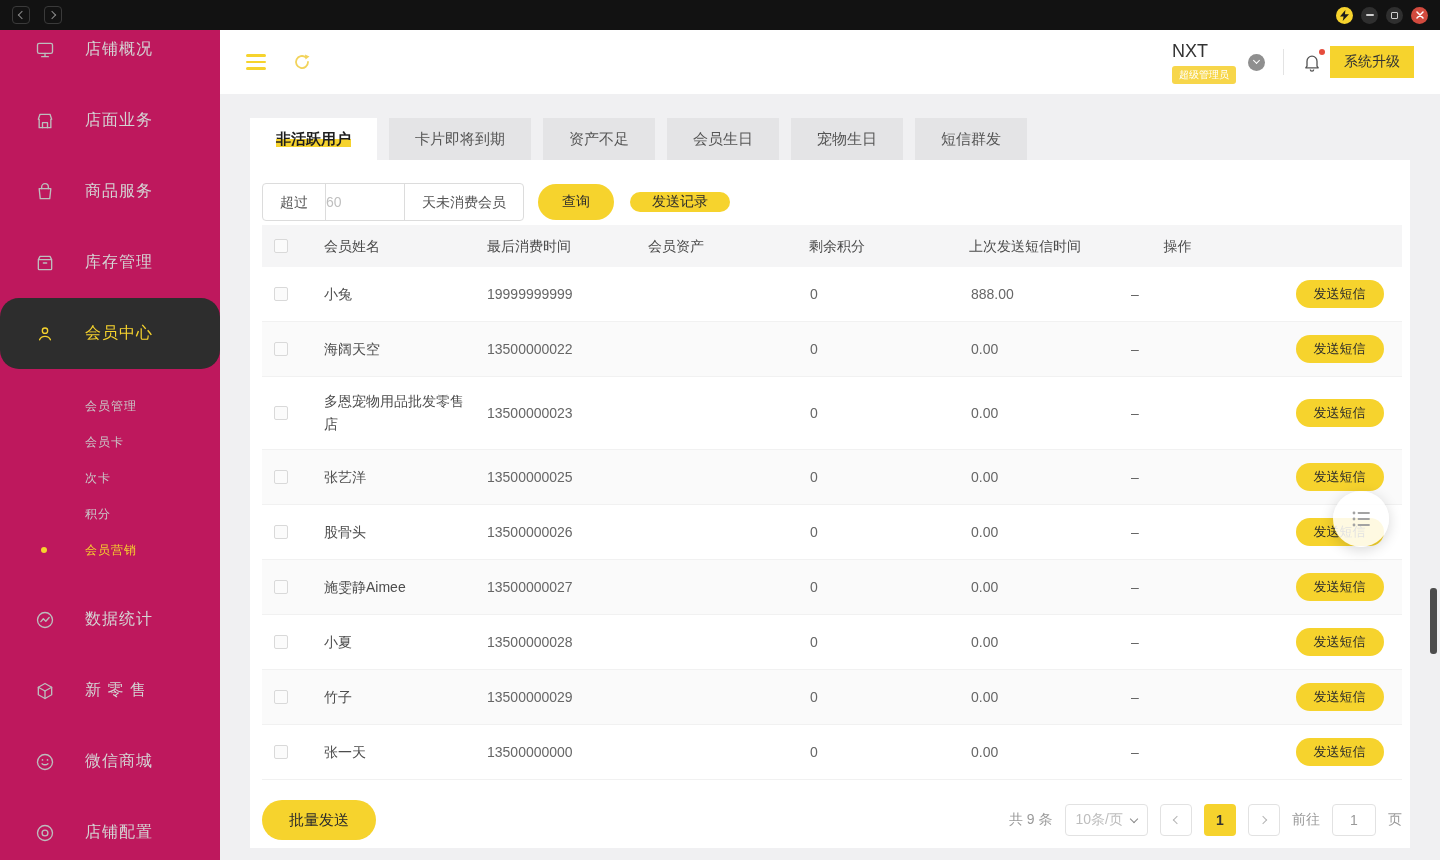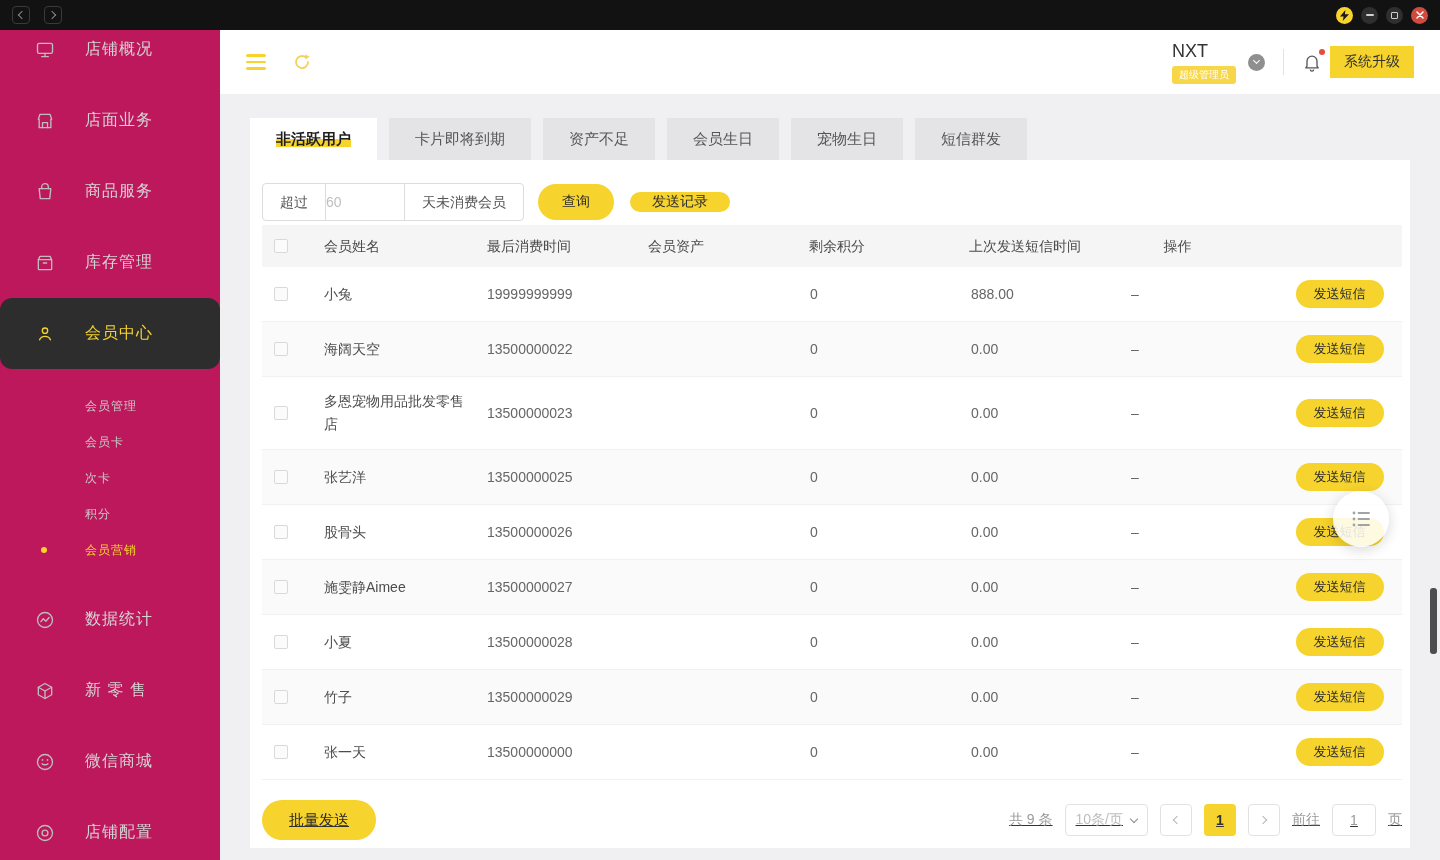--- a/index.html
+++ b/index.html
@@ -20,21 +20,21 @@
   .win-dark { background:#2f2f2f; }
   .win-close { background:#d24a3e; }
   .glyph-minus { width:8px; height:2px; background:#cfcfcf; border-radius:1px; }
   .glyph-square { width:7px; height:7px; border:1.5px solid #cfcfcf; border-radius:1px; }
 
   
   .sidebar { position:absolute; left:0; top:8px; width:220px; height:860px; background:#be185d; z-index:10; padding-top:6px; }
   .side-item { height:71px; display:flex; align-items:center; padding-left:35px; cursor:pointer; }
   .side-item .icn { width:20px; height:20px; margin-right:30px; flex:none; }
   .side-item .lbl { font-size:16px; color:#d4d4d4; letter-spacing:1px; }
-  .side-item.active { background:#2d2d2d; border-radius:12px; }
+  .side-item.active { background:#2d2d2d; border-radius:19px; }
   .side-item.active .lbl { color:#f6d32d; }
   .icn svg { width:20px; height:20px; stroke:#bdbdbd; fill:none; stroke-width:1.6; stroke-linecap:round; stroke-linejoin:round; }
   .side-item.active .icn svg { stroke:#f6d32d; }
   .submenu { margin-top:19px; margin-bottom:16px; }
   .sub-item { height:36px; display:flex; align-items:center; padding-left:85px; cursor:pointer; position:relative; }
   .sub-item .lbl { font-size:12px; color:#c9c9c9; letter-spacing:1px; }
   .sub-item.active .lbl { color:#f6d32d; }
   .sub-item.active .dot { position:absolute; left:41px; width:6px; height:6px; border-radius:50%; background:#f6d32d; }
 
   
@@ -89,21 +89,21 @@
   .c3 { width:161px; color:#666; }
   .c4 { width:161px; color:#666; }
   .c5 { width:160px; color:#666; }
   .c6 { width:150px; color:#666; }
   .c7 { width:117px; text-align:center; }
   .th-row .c1, .th-row .c2, .th-row .c3, .th-row .c4, .th-row .c5, .th-row .c6 { color:#4a4a4a; }
   .checkbox { width:14px; height:14px; border:1px solid #d9d9d9; border-radius:2px; background:#fbfbfb; cursor:pointer; display:inline-block; }
   .btn-sms { height:28px; padding:0 18px; border-radius:14px; font-size:13px; }
 
   
-  .table-footer { display:flex; align-items:center; margin-top:20px; height:40px;text-decoration:underline; }
+  .table-footer { display:flex; align-items:center; margin-top:20px; height:40px; }
   .btn-batch { height:40px; padding:0 27px; border-radius:20px; font-size:15px; }
   .pager { margin-left:auto; display:flex; align-items:center; gap:12px; color:#9a9a9a; font-size:14px; }
   .page-size { height:32px; border:1px solid #e2e2e2; border-radius:4px; display:flex; align-items:center;
     padding:0 10px; gap:8px; color:#bdbdbd; cursor:pointer; background:#fff; }
   .pg-btn { width:32px; height:32px; border:1px solid #e2e2e2; border-radius:4px; background:#fff;
     display:flex; align-items:center; justify-content:center; cursor:pointer; }
   .pg-btn .chev { border-color:#b5b5b5; }
   .pg-num { width:32px; height:32px; border-radius:4px; background:#f6d32d; color:#333; font-weight:bold;
     display:flex; align-items:center; justify-content:center; cursor:pointer; }
   .goto-input { width:44px; height:32px; border:1px solid #e2e2e2; border-radius:4px; text-align:center;

